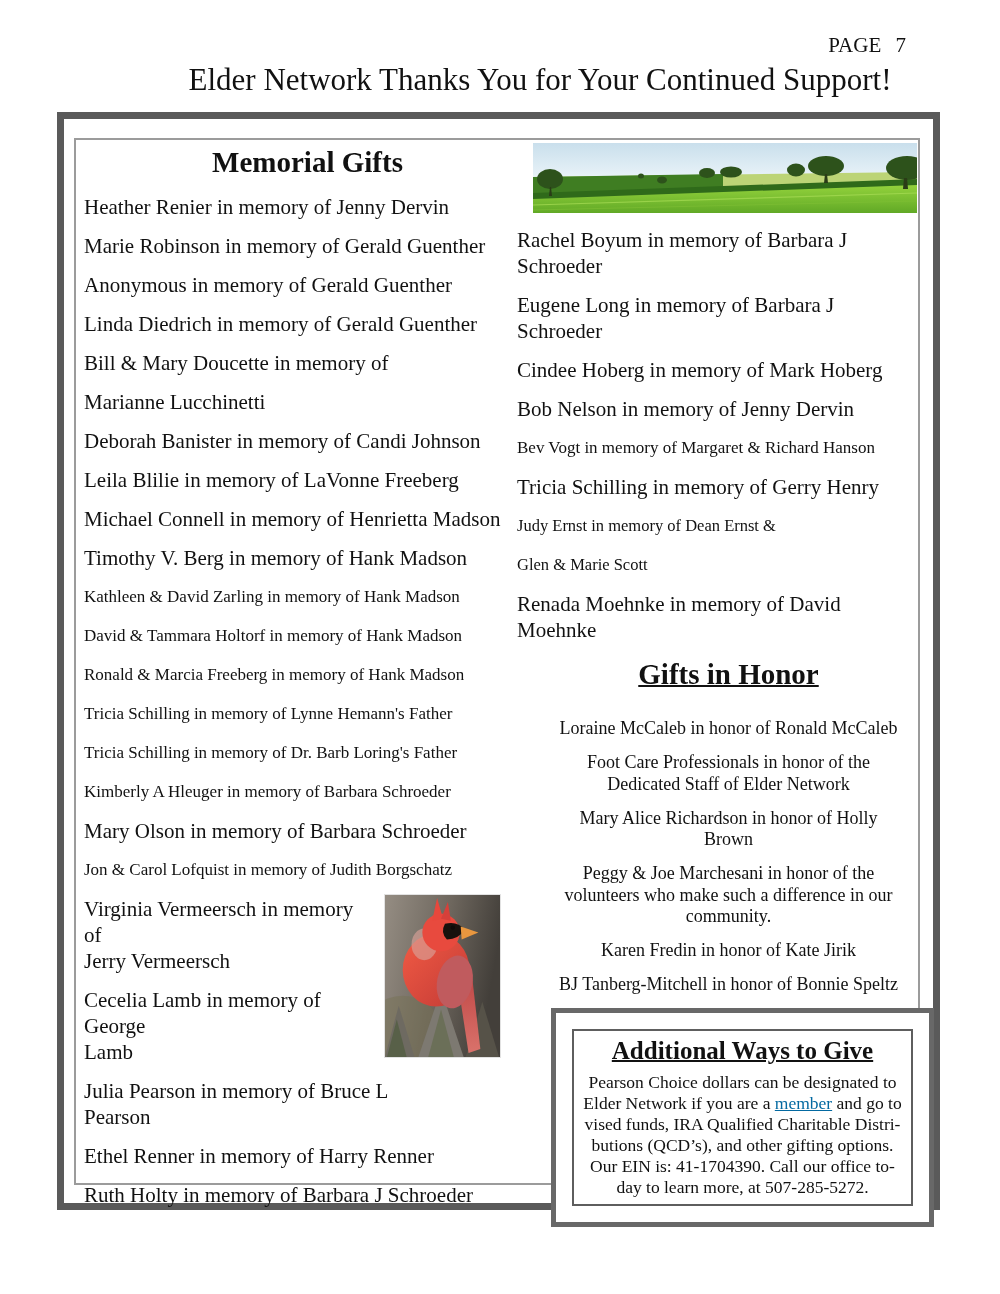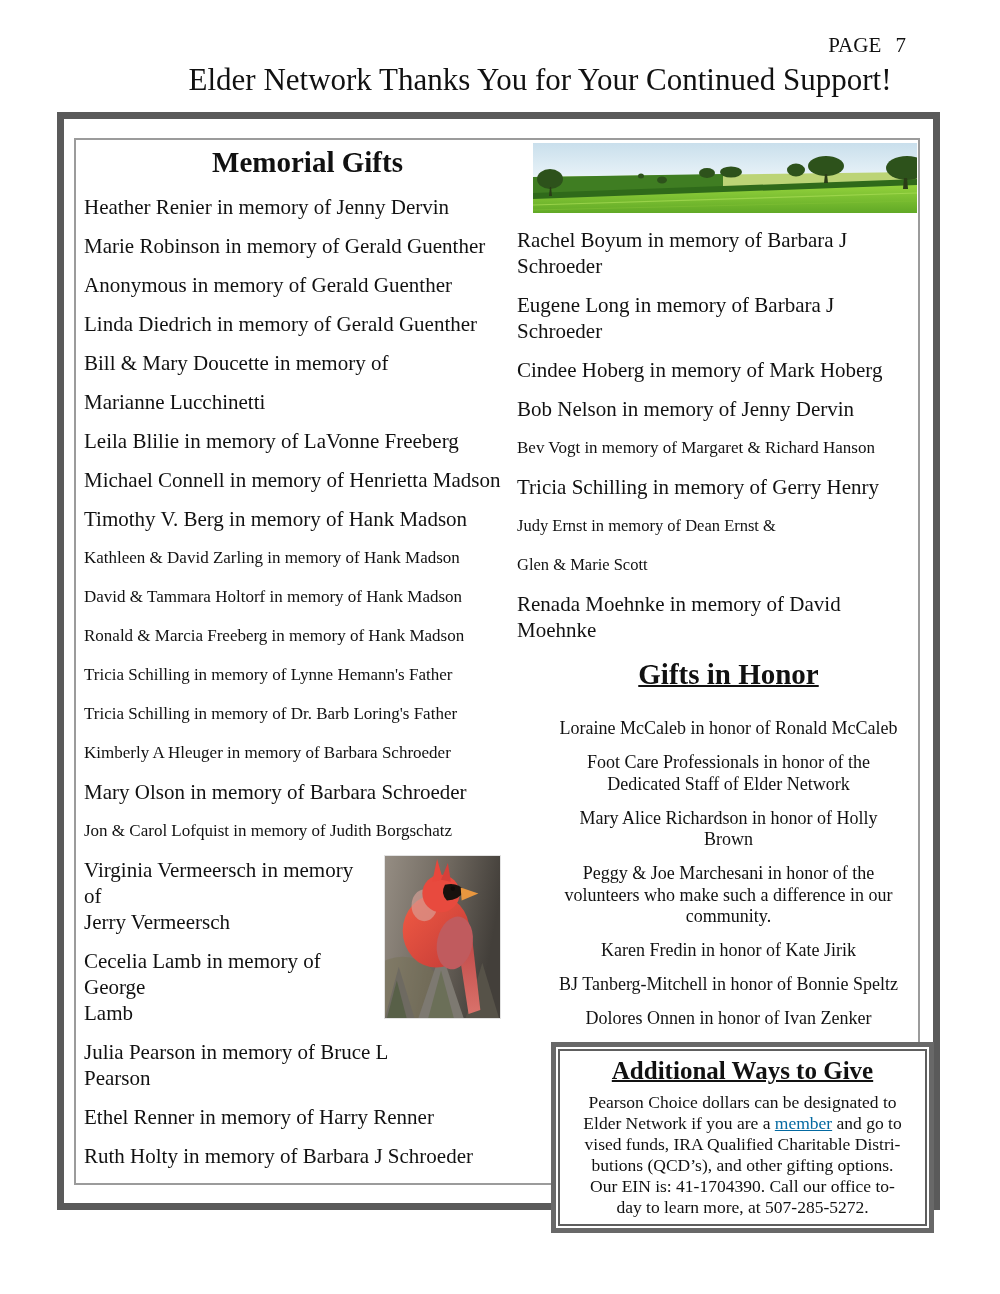--- a/index.html
+++ b/index.html
@@ -44,21 +44,21 @@
   figure.landscape{margin:3px 0 0 16px;padding:0;width:384px;height:70px;}
   figure.landscape svg{display:block;width:384px;height:70px;}
   .right-items{margin-top:14px;}
   .honor-section{text-align:center;padding-left:20px;}
   h2.honor-heading{margin:6px 0 26px 0;}
   .honor-item{
     font-size:18px;line-height:21.5px;margin:0 0 12.5px 0;white-space:pre-line;
   }
   .ways-box{
     margin:0 0 0 14px;width:383px;box-sizing:border-box;
-    border:5px solid #686868;padding:2px;background:#fff;
+    border:5px solid #686868;padding:16px;background:#fff;
   }
   .ways-inner{
     border:2px solid #5e5e5e;padding:4px 3px 6px 3px;text-align:center;
   }
   h3.ways-heading{
     font-size:25px;line-height:28px;font-weight:bold;margin:2px 0 7px 0;
     text-decoration:underline;text-decoration-thickness:2px;
   }
   .ways-text{font-size:17.5px;line-height:21px;}
   .ways-line{display:block;white-space:nowrap;}
@@ -77,20 +77,21 @@
 
       <div class="left-col">
         <h2 class="section-heading">Memorial Gifts</h2>
         <div>
             <p class="gift-item">Heather Renier in memory of Jenny Dervin</p>
             <p class="gift-item">Marie Robinson in memory of Gerald Guenther</p>
             <p class="gift-item">Anonymous in memory of Gerald Guenther</p>
             <p class="gift-item">Linda Diedrich in memory of Gerald Guenther</p>
             <p class="gift-item">Bill &amp; Mary Doucette in memory of</p>
             <p class="gift-item">Marianne Lucchinetti</p>
+            <p class="gift-item">Deborah Banister in memory of Candi Johnson</p>
             <p class="gift-item">Leila Blilie in memory of LaVonne Freeberg</p>
             <p class="gift-item">Michael Connell in memory of Henrietta Madson</p>
             <p class="gift-item">Timothy V. Berg in memory of Hank Madson</p>
             <p class="gift-item small">Kathleen &amp; David Zarling in memory of Hank Madson</p>
             <p class="gift-item small">David &amp; Tammara Holtorf in memory of Hank Madson</p>
             <p class="gift-item small">Ronald &amp; Marcia Freeberg in memory of Hank Madson</p>
             <p class="gift-item small">Tricia Schilling in memory of Lynne Hemann's Father</p>
             <p class="gift-item small">Tricia Schilling in memory of Dr. Barb Loring's Father</p>
             <p class="gift-item small">Kimberly A Hleuger in memory of Barbara Schroeder</p>
             <p class="gift-item">Mary Olson in memory of Barbara Schroeder</p>
@@ -197,21 +198,20 @@
               <p class="honor-item">Loraine McCaleb in honor of Ronald McCaleb</p>
               <p class="honor-item">Foot Care Professionals in honor of the
 Dedicated Staff of Elder Network</p>
               <p class="honor-item">Mary Alice Richardson in honor of Holly
 Brown</p>
               <p class="honor-item">Peggy &amp; Joe Marchesani in honor of the
 volunteers who make such a difference in our
 community.</p>
               <p class="honor-item">Karen Fredin in honor of Kate Jirik</p>
               <p class="honor-item">BJ Tanberg-Mitchell in honor of Bonnie Speltz</p>
-              <p class="honor-item">Dolores Onnen in honor of Ivan Zenker</p>
             </div>
 
           <div class="ways-box">
             <div class="ways-inner">
               <h3 class="ways-heading">Additional Ways to Give</h3>
               <div class="ways-text">
                   <span class="ways-line"><span>Pearson Choice dollars can be designated to</span></span>
                   <span class="ways-line"><span>Elder Network if you are a </span><a class="member-link" href="#" style="color: #0369a1;">member</a><span> and go to</span></span>
                   <span class="ways-line"><span>vised funds, IRA Qualified Charitable Distri-</span></span>
                   <span class="ways-line"><span>butions (QCD’s), and other gifting options.</span></span>

